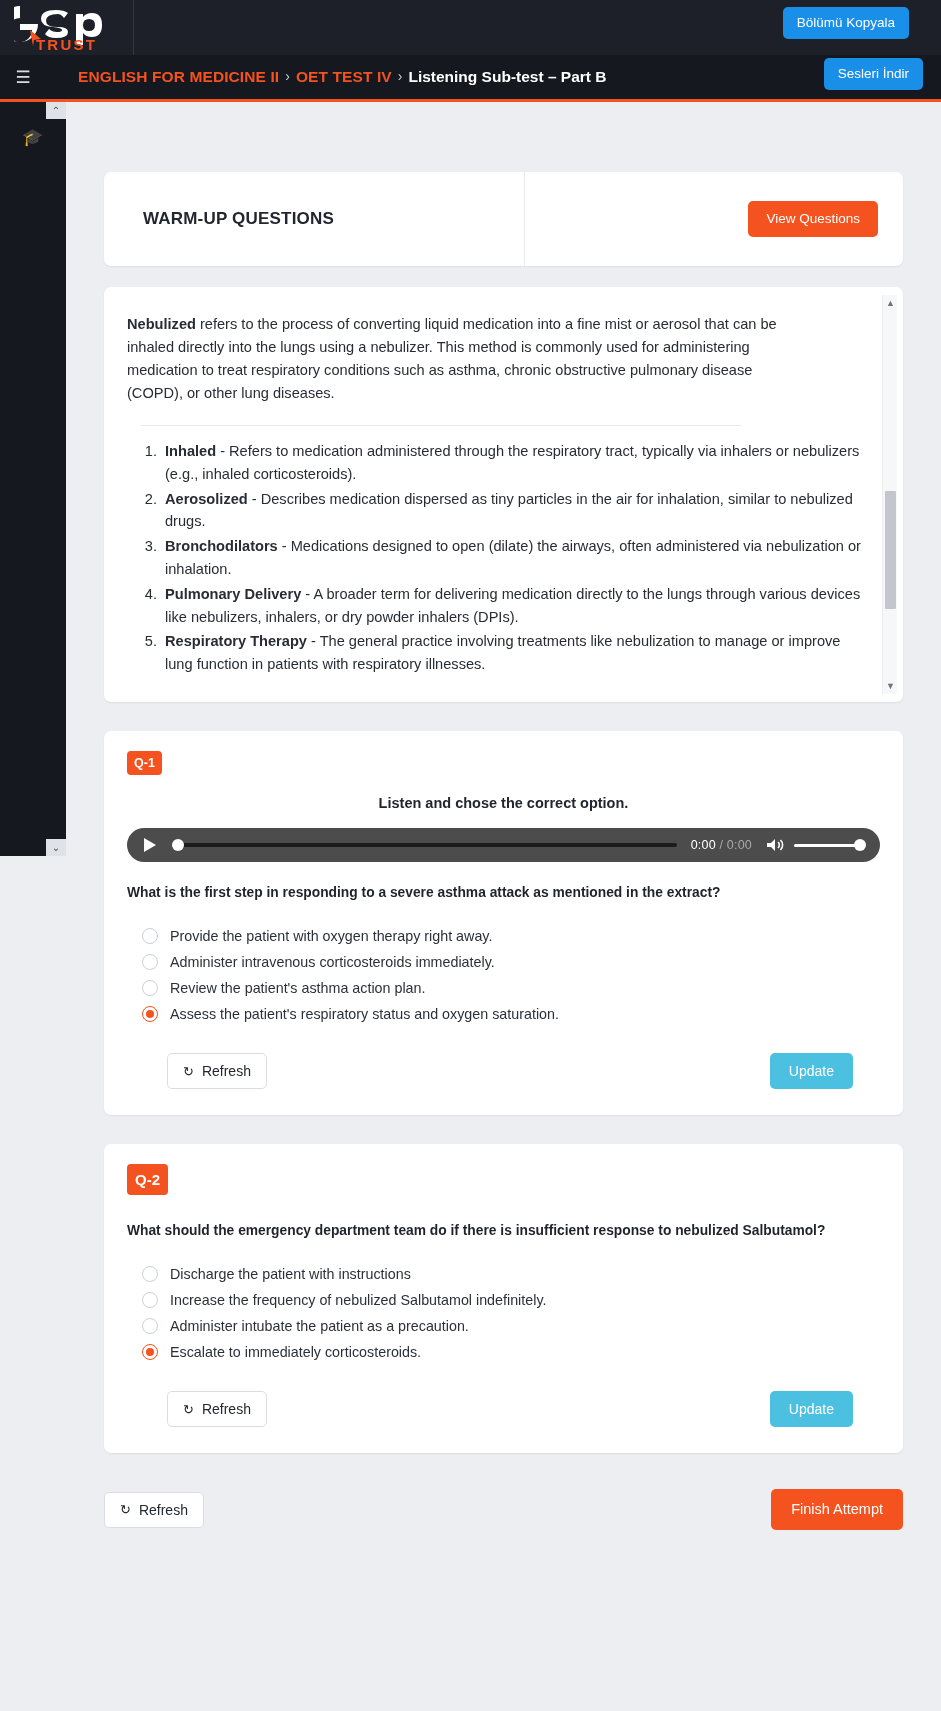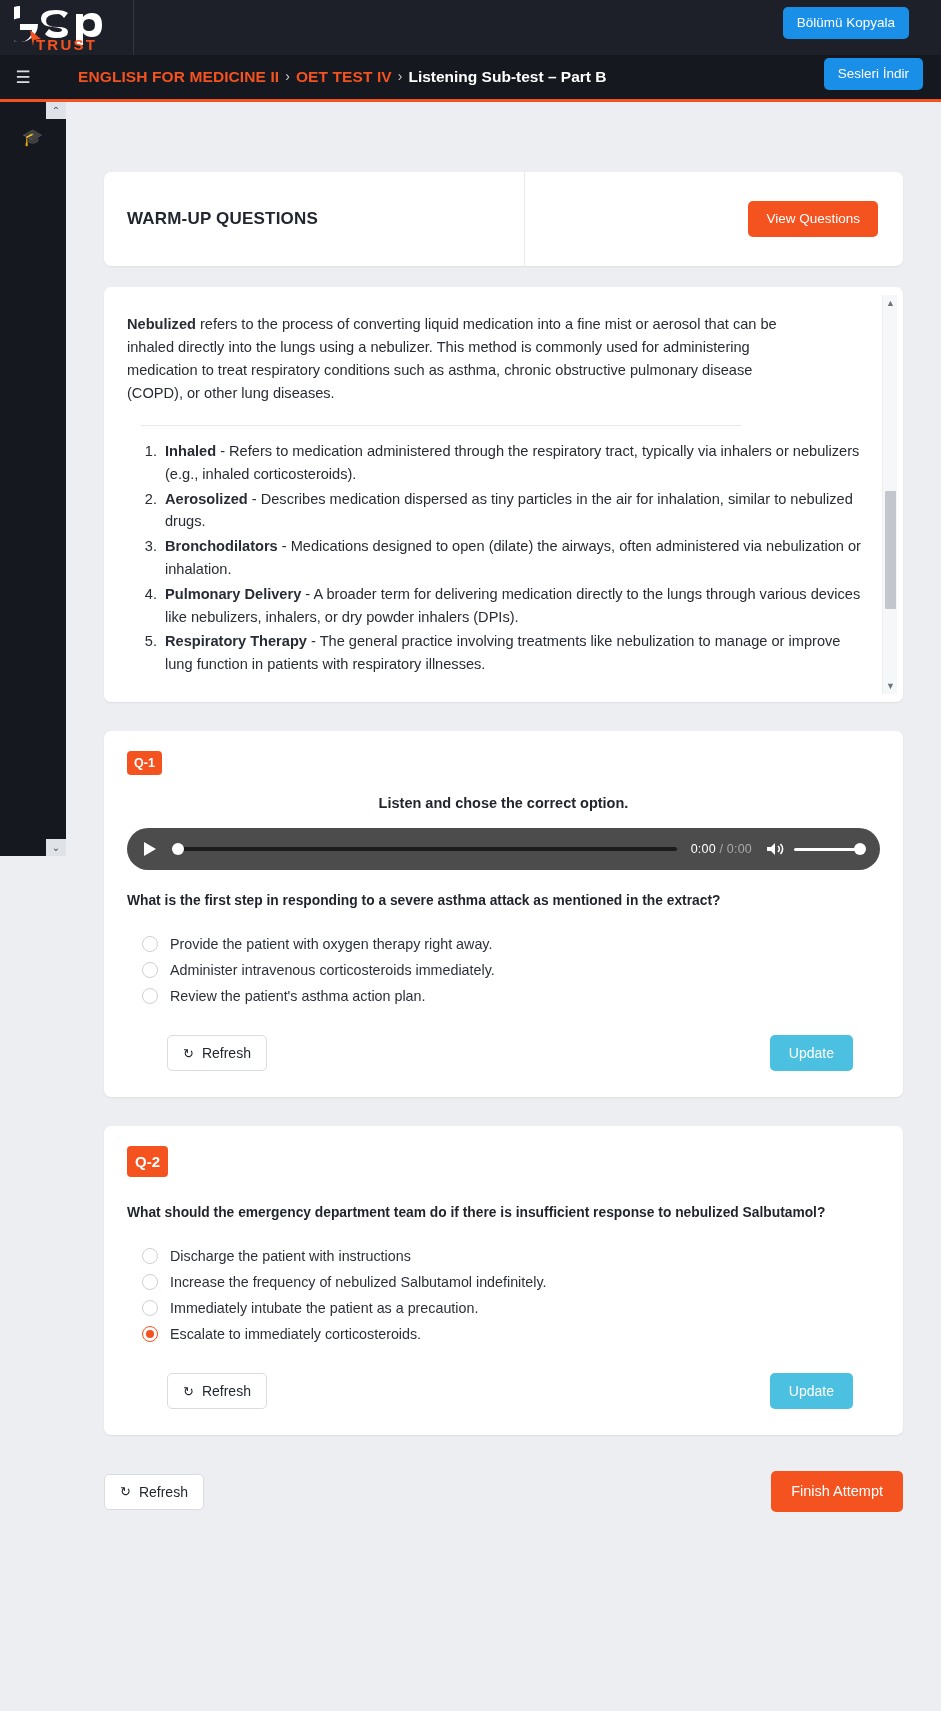--- a/index.html
+++ b/index.html
@@ -140,21 +140,21 @@
   .warmup {
     margin-top: 70px;
     height: 94px;
     display: flex;
     align-items: stretch;
   }
   .warmup-left {
     flex: 0 0 421px;
     display: flex;
     align-items: center;
-    padding-left: 23px;
+    padding-left: 39px;
     border-right: 1px solid #e8eaee;
   }
   .warmup-title {
     font-size: 17px;
     font-weight: 700;
     color: #22262e;
     letter-spacing: .2px;
   }
   .warmup-right {
     flex: 1;
@@ -253,21 +253,21 @@
     text-align: center;
     font-size: 14.5px;
     font-weight: 700;
     color: #22262e;
     margin-top: 20px;
     margin-bottom: 17px;
   }
 
   
   .audio {
-    height: 42px;
+    height: 34px;
     background: #4c4c4c;
     border-radius: 21px;
     display: flex;
     align-items: center;
     padding: 0 14px 0 16px;
     gap: 0;
   }
   .ap-play {
     width: 16px; height: 16px;
     flex: 0 0 16px;
@@ -530,20 +530,24 @@
           <span class="opt-label">Provide the patient with oxygen therapy right away.</span>
         </div>
         <div class="opt">
           <span class="radio"></span>
           <span class="opt-label">Administer intravenous corticosteroids immediately.</span>
         </div>
         <div class="opt">
           <span class="radio"></span>
           <span class="opt-label">Review the patient's asthma action plan.</span>
         </div>
+        <div class="opt">
+          <span class="radio on"></span>
+          <span class="opt-label">Assess the patient's respiratory status and oxygen saturation.</span>
+        </div>
       </div>
 
     <div class="qactions">
       <button class="btn-refresh">
         <span class="refresh-glyph">↻</span>
         <span>Refresh</span>
       </button>
       <button class="btn-cyan">Update</button>
     </div>
   </div>
@@ -556,21 +560,21 @@
         <div class="opt">
           <span class="radio"></span>
           <span class="opt-label">Discharge the patient with instructions</span>
         </div>
         <div class="opt">
           <span class="radio"></span>
           <span class="opt-label">Increase the frequency of nebulized Salbutamol indefinitely.</span>
         </div>
         <div class="opt">
           <span class="radio"></span>
-          <span class="opt-label">Immediately intubate the patient as a precaution.</span>
+          <span class="opt-label">Administer intubate the patient as a precaution.</span>
         </div>
         <div class="opt">
           <span class="radio on"></span>
           <span class="opt-label">Escalate to immediately corticosteroids.</span>
         </div>
       </div>
 
     <div class="qactions">
       <button class="btn-refresh">
         <span class="refresh-glyph">↻</span>

